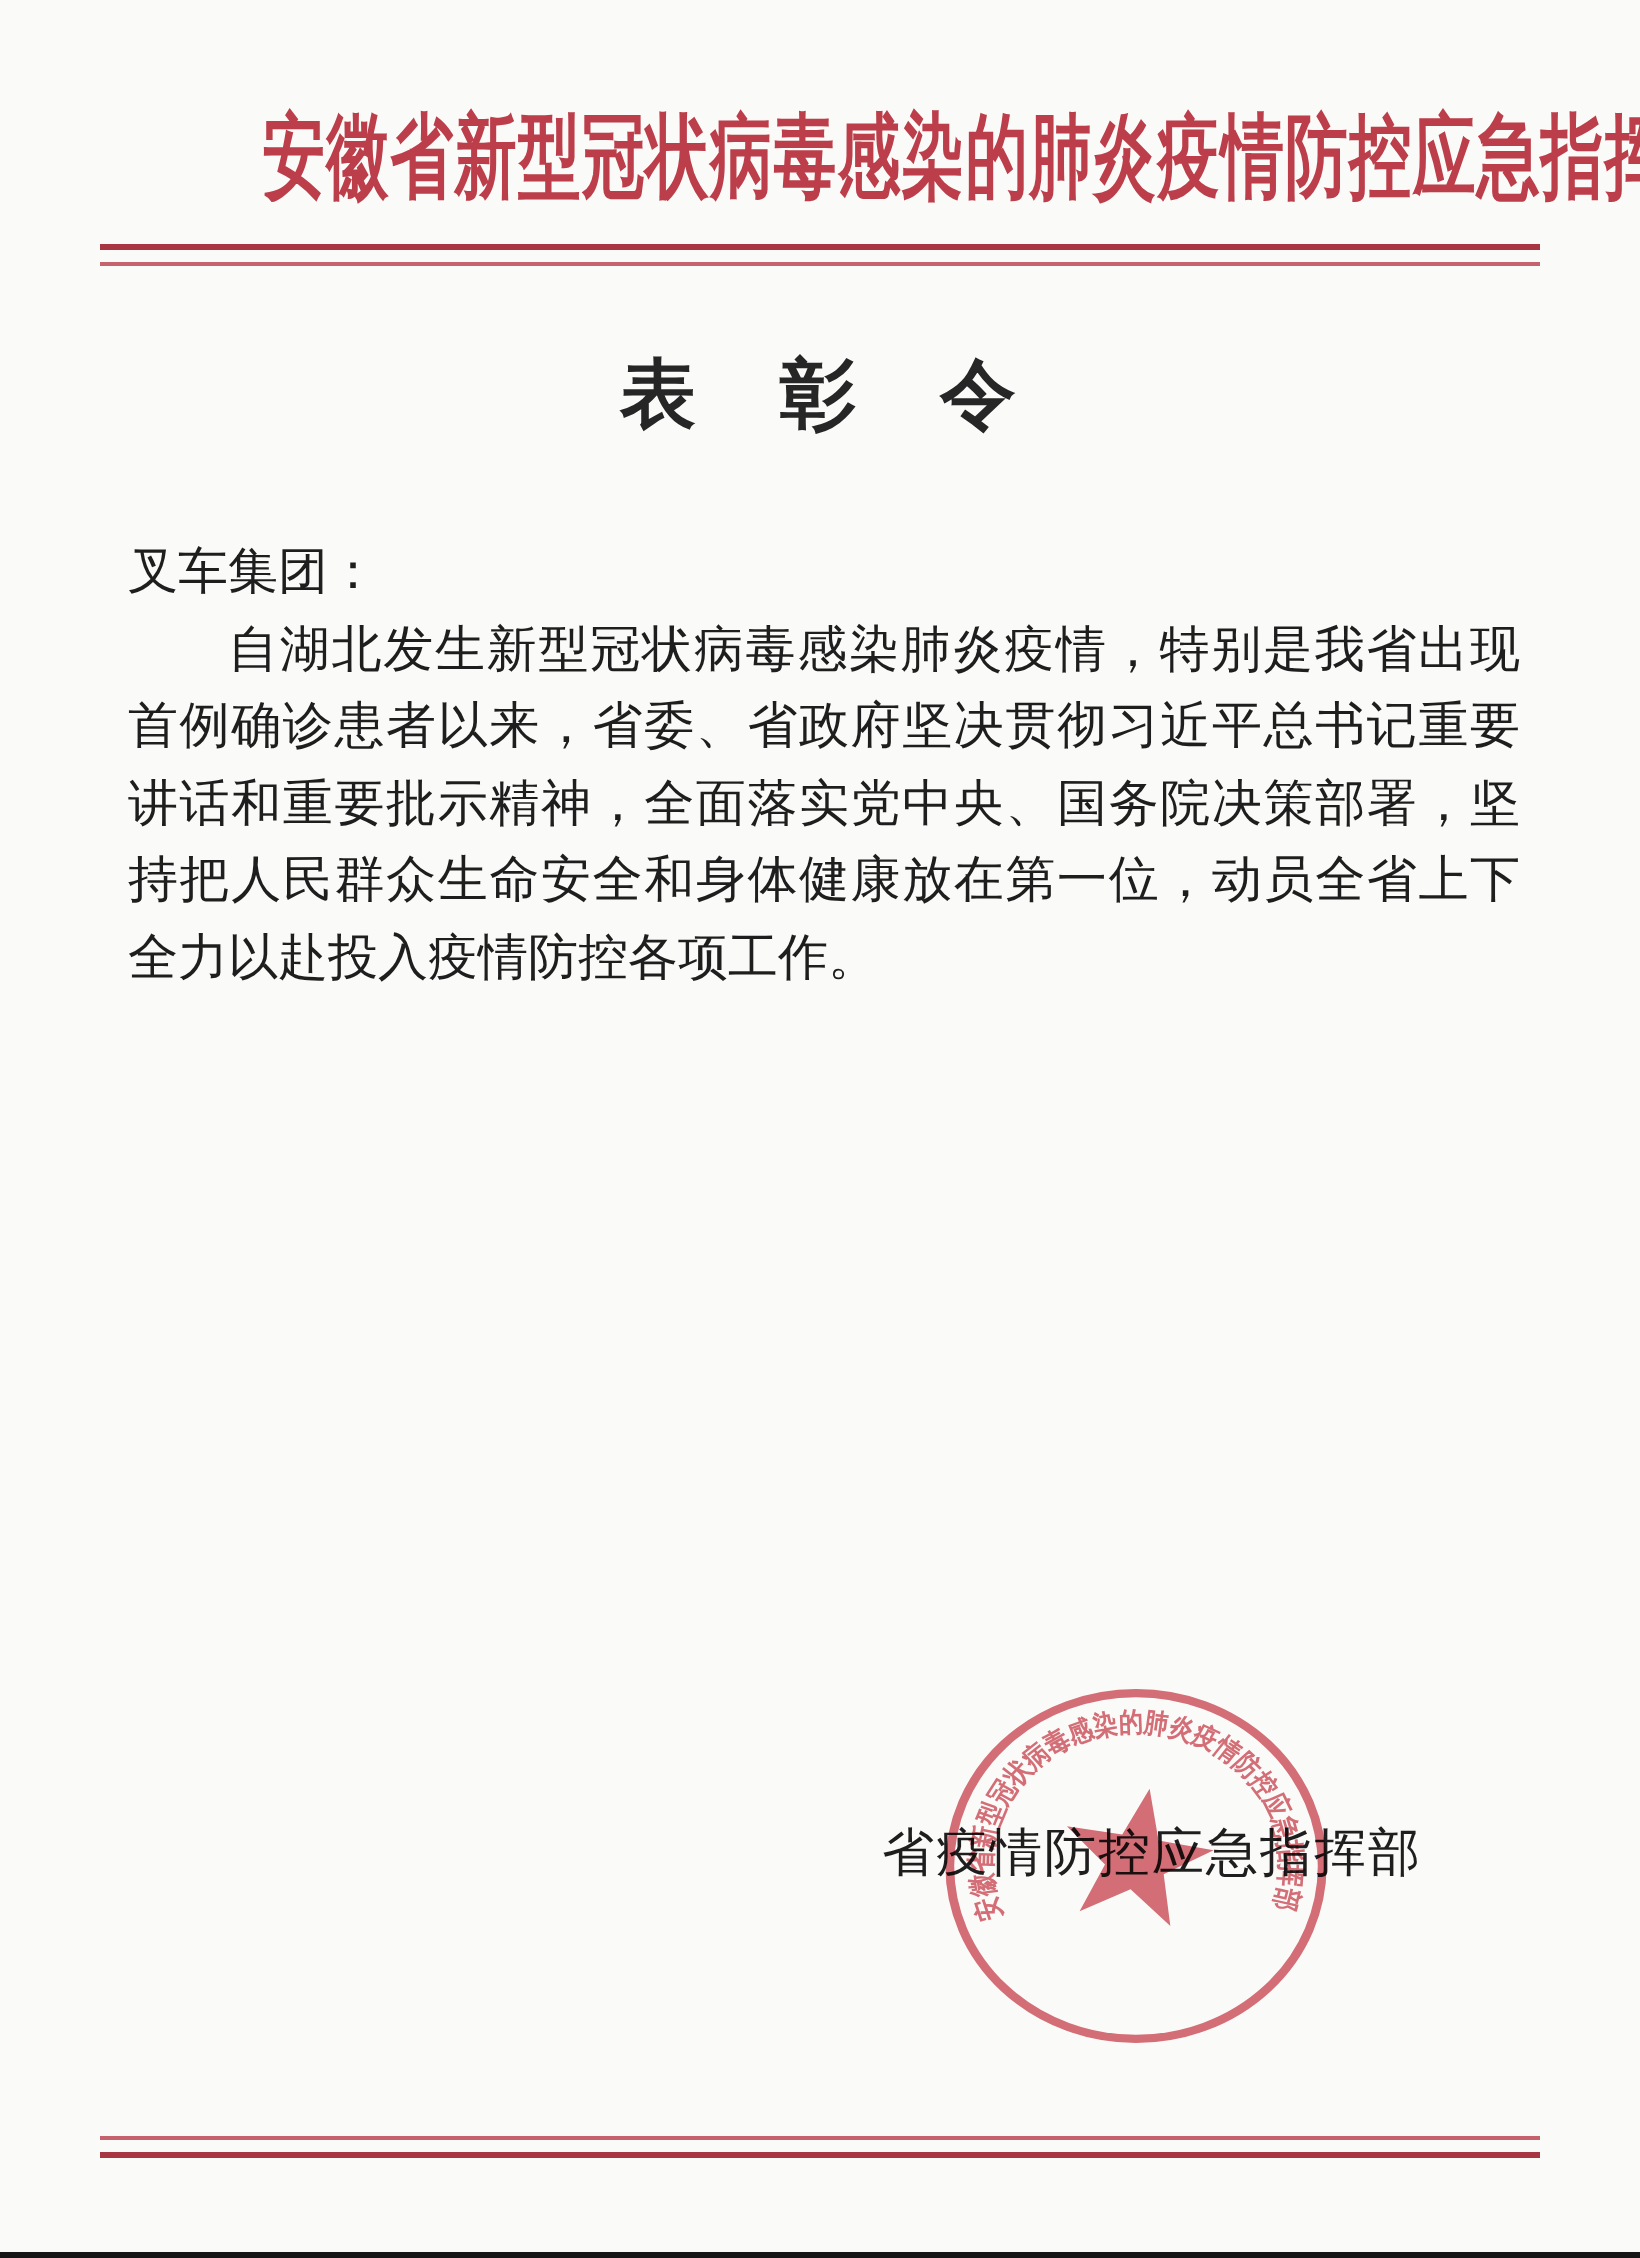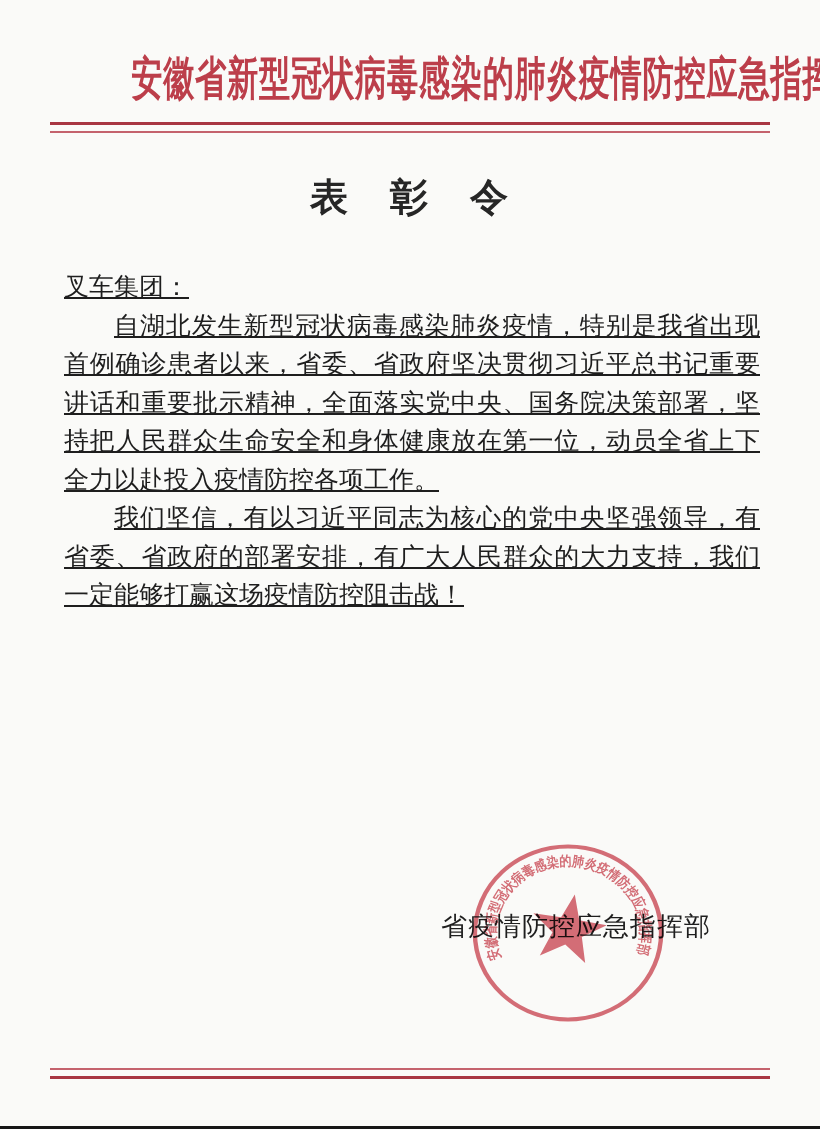--- a/index.html
+++ b/index.html
@@ -35,26 +35,25 @@
     font-size:38px; font-weight:bold;
     color:var(--ink-black);
     letter-spacing:2px;
   }
   
   .body-text {
     position:absolute; top:268px; left:64px; width:696px;
     font-size:25px; line-height:38.5px;
     color:var(--ink-body);
   }
-  .salutation { text-align:left;text-decoration:underline; }
+  .salutation { text-align:left; }
   .body-text p {
     margin:0;
     text-align:justify;
     text-indent:2em;
-    text-decoration:underline;
   }
   
   .signature {
     position:absolute; top:909px; left:411px; width:330px;
     text-align:center; color:var(--ink-body);
   }
   .signature .sig-name { font-size:26px; line-height:36px; letter-spacing:1px; }
   .signature .sig-date { font-size:25px; line-height:36px; margin-top:7px; }
   
   .seal {
@@ -84,21 +83,20 @@
   <div class="letterhead">安徽省新型冠状病毒感染的肺炎疫情防控应急指挥部</div>
 
   <div class="rule rule-thick r1"></div>
   <div class="rule rule-thin r2"></div>
 
   <div class="doc-title">表　彰　令</div>
 
   <div class="body-text">
     <div class="salutation">叉车集团：</div>
     <p>自湖北发生新型冠状病毒感染肺炎疫情，特别是我省出现首例确诊患者以来，省委、省政府坚决贯彻习近平总书记重要讲话和重要批示精神，全面落实党中央、国务院决策部署，坚持把人民群众生命安全和身体健康放在第一位，动员全省上下全力以赴投入疫情防控各项工作。</p>
-    <p>我们坚信，有以习近平同志为核心的党中央坚强领导，有省委、省政府的部署安排，有广大人民群众的大力支持，我们一定能够打赢这场疫情防控阻击战！</p>
   </div>
 
   <div class="signature">
     <div class="sig-name">省疫情防控应急指挥部</div>
   </div>
 
   <div class="seal">
     <svg viewBox="0 0 200 200" preserveAspectRatio="none">
       <circle cx="100" cy="100" r="95" fill="none" stroke="#ce4b57" stroke-width="4.5"></circle>
       <polygon fill="#ce4b57" transform="rotate(10 100 97)" points="100,57 109.4,84.1 138,84.6 115.2,101.9 123.5,129.4 100,113 76.5,129.4 84.8,101.9 62,84.6 90.6,84.1"></polygon>

